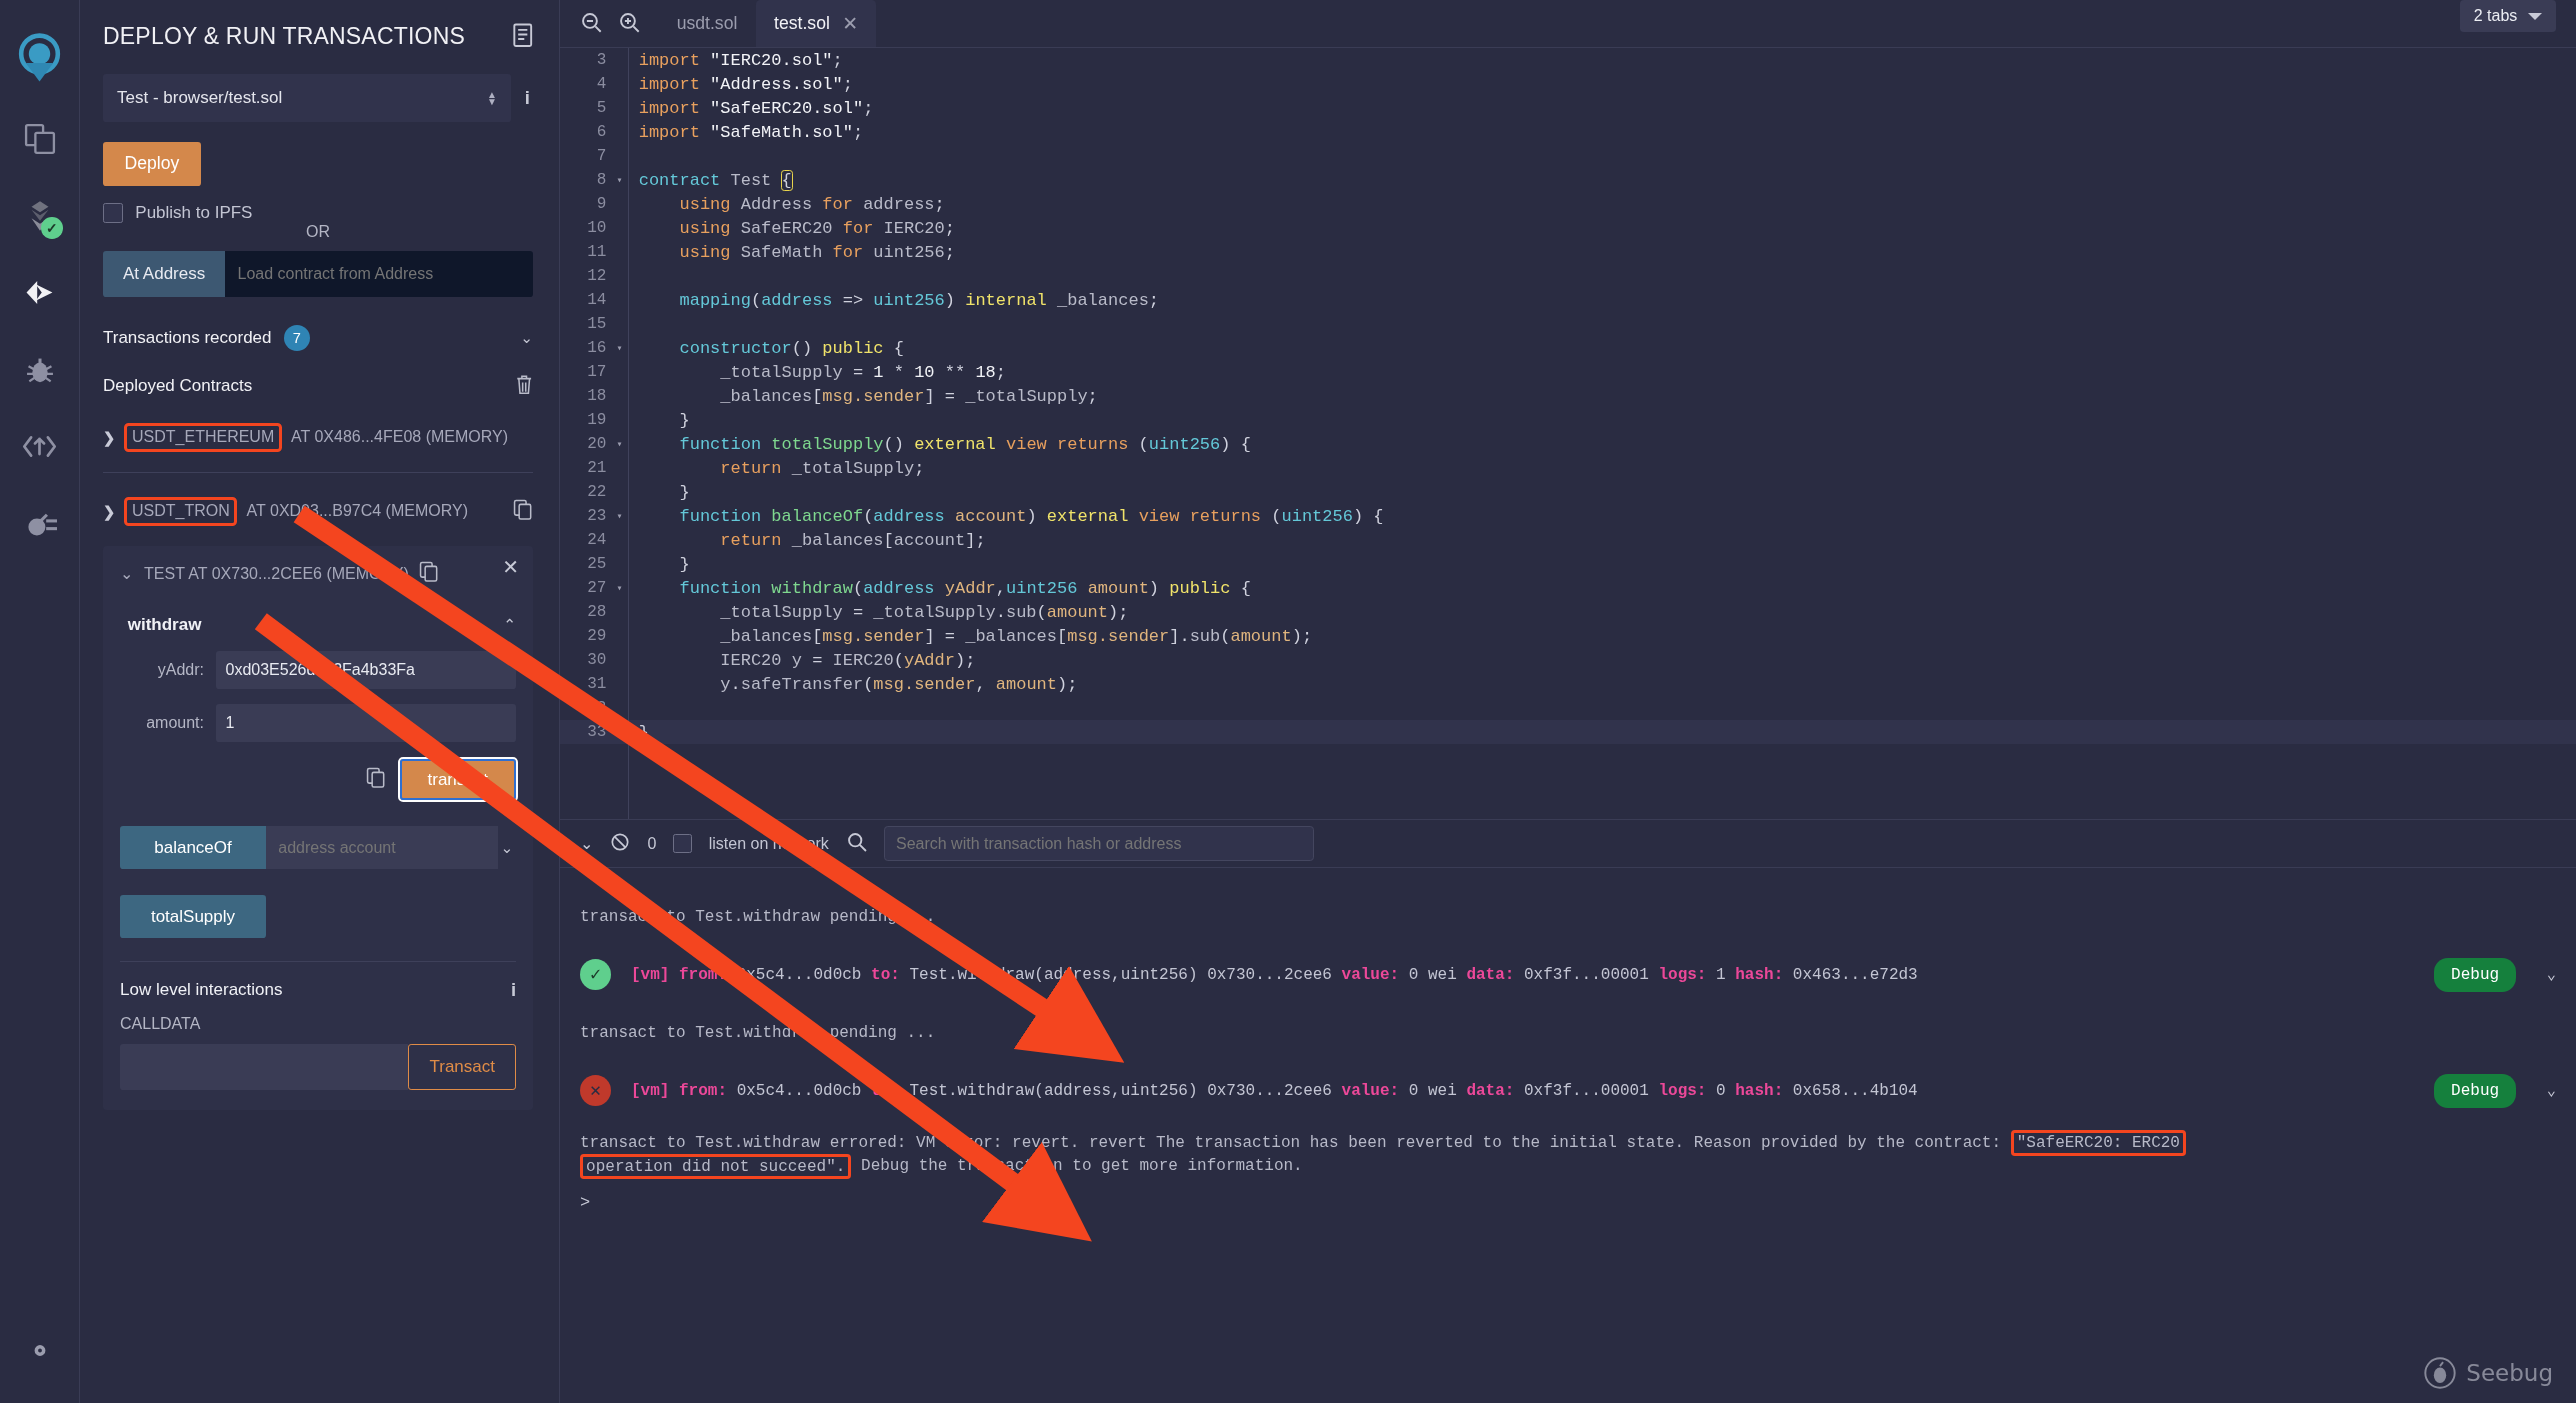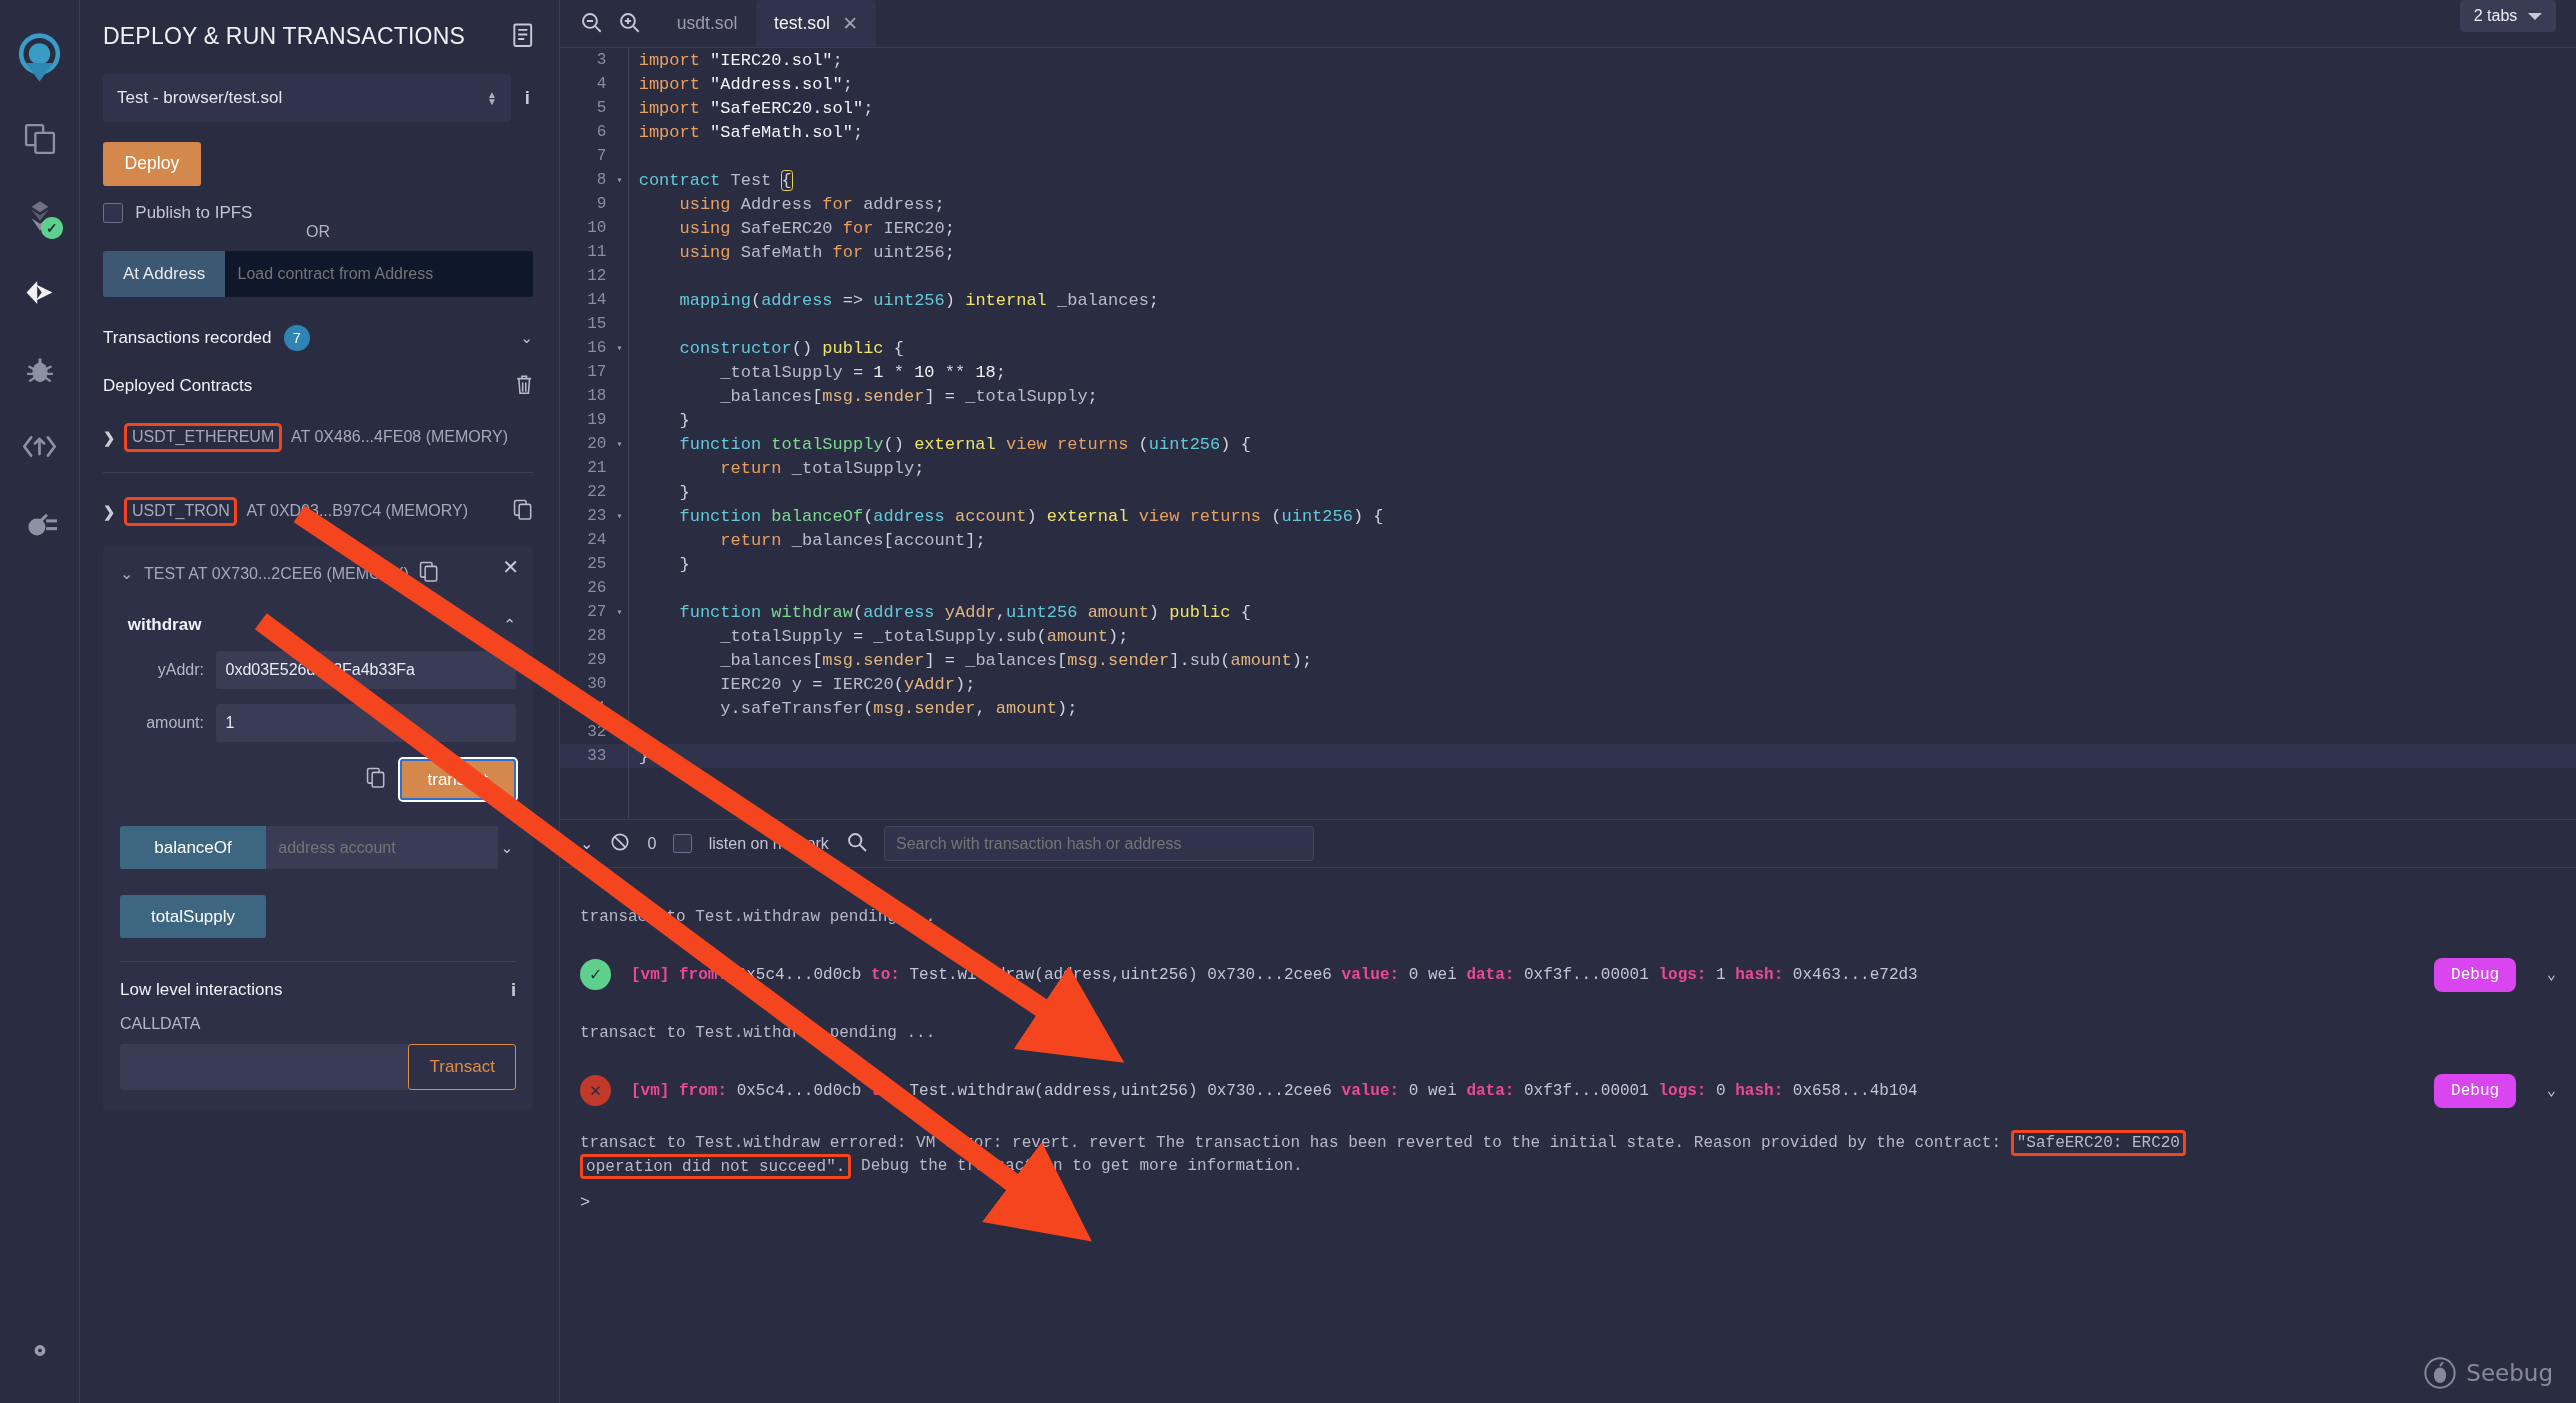--- a/index.html
+++ b/index.html
@@ -234,21 +234,21 @@
   .t-plain { padding: 17px 0 17px 20px; color: #b7b9c8; }
   .t-tx {
     display: flex; align-items: center; gap: 20px; padding: 15.3px 20px 15.3px 20px;
   }
   .t-ico { width: 31px; height: 31px; border-radius: 50%; display: flex; align-items: center; justify-content: center; font-size: 18.4px; font-weight: bold; flex: 0 0 31px;}
   .t-ico.ok { background: #5fcf8d; color: #1d3b2a; }
   .t-ico.err { background: #c0392b; color: #2a2c42; }
   .t-txt { flex: 1; color: #c3c5d3; white-space: nowrap; overflow: hidden; }
   .t-txt b { color: #ec4899; }
   .dbg-btn {
-    background: #d946ef; color: #fff; border: none; border-radius: 8px;
+    background: #15803d; color: #fff; border: none; border-radius: 14px;
     font-size: 16px; padding: 7.7px 17px; cursor: pointer; font-family: inherit;
   }
   .dbg-chev { color: #c7c9d6; font-size: 15.3px; padding-left: 10.7px; }
   .t-err { padding: 9.2px 20px 0 20px; line-height: 1.45; color: #b7b9c8; }
   .err-hl { border: 3.1px solid #f4451f; border-radius: 3.8px; padding: 0.8px 3.1px; }
   .t-prompt { padding: 14px 20px; color: #c7c9d6; font-size: 17px; }
 
   
   #overlay { position: absolute; inset: 0; pointer-events: none; }
 
@@ -514,21 +514,20 @@
           <div class="code-line"><span class="gutter">16</span><span class="fold">▾</span><span class="code-text">    <span class="k-type">constructor</span>() <span class="k-mod">public</span> {</span></div>
           <div class="code-line"><span class="gutter">17</span><span class="fold"></span><span class="code-text">        <span class="k-id">_totalSupply</span> = <span class="k-num">1</span> * <span class="k-num">10</span> ** <span class="k-num">18</span>;</span></div>
           <div class="code-line"><span class="gutter">18</span><span class="fold"></span><span class="code-text">        <span class="k-id">_balances</span>[<span class="k-member">msg.sender</span>] = <span class="k-id">_totalSupply</span>;</span></div>
           <div class="code-line"><span class="gutter">19</span><span class="fold"></span><span class="code-text">    }</span></div>
           <div class="code-line"><span class="gutter">20</span><span class="fold">▾</span><span class="code-text">    <span class="k-contract">function</span> <span class="k-fn">totalSupply</span>() <span class="k-mod">external</span> <span class="k-ret">view</span> <span class="k-ret">returns</span> (<span class="k-type">uint256</span>) {</span></div>
           <div class="code-line"><span class="gutter">21</span><span class="fold"></span><span class="code-text">        <span class="k-ret">return</span> <span class="k-id">_totalSupply</span>;</span></div>
           <div class="code-line"><span class="gutter">22</span><span class="fold"></span><span class="code-text">    }</span></div>
           <div class="code-line"><span class="gutter">23</span><span class="fold">▾</span><span class="code-text">    <span class="k-contract">function</span> <span class="k-fn">balanceOf</span>(<span class="k-type">address</span> <span class="k-param">account</span>) <span class="k-mod">external</span> <span class="k-ret">view</span> <span class="k-ret">returns</span> (<span class="k-type">uint256</span>) {</span></div>
           <div class="code-line"><span class="gutter">24</span><span class="fold"></span><span class="code-text">        <span class="k-ret">return</span> <span class="k-id">_balances</span>[<span class="k-id">account</span>];</span></div>
           <div class="code-line"><span class="gutter">25</span><span class="fold"></span><span class="code-text">    }</span></div>
-          <div class="code-line"><span class="gutter">26</span><span class="fold"></span><span class="code-text"></span></div>
           <div class="code-line"><span class="gutter">27</span><span class="fold">▾</span><span class="code-text">    <span class="k-contract">function</span> <span class="k-fn">withdraw</span>(<span class="k-type">address</span> <span class="k-param">yAddr</span>,<span class="k-type">uint256</span> <span class="k-param">amount</span>) <span class="k-mod">public</span> {</span></div>
           <div class="code-line"><span class="gutter">28</span><span class="fold"></span><span class="code-text">        <span class="k-id">_totalSupply</span> = <span class="k-id">_totalSupply</span>.<span class="k-id">sub</span>(<span class="k-param">amount</span>);</span></div>
           <div class="code-line"><span class="gutter">29</span><span class="fold"></span><span class="code-text">        <span class="k-id">_balances</span>[<span class="k-member">msg.sender</span>] = <span class="k-id">_balances</span>[<span class="k-member">msg.sender</span>].<span class="k-id">sub</span>(<span class="k-param">amount</span>);</span></div>
           <div class="code-line"><span class="gutter">30</span><span class="fold"></span><span class="code-text">        <span class="k-id">IERC20</span> <span class="k-id">y</span> = <span class="k-id">IERC20</span>(<span class="k-param">yAddr</span>);</span></div>
           <div class="code-line"><span class="gutter">31</span><span class="fold"></span><span class="code-text">        <span class="k-id">y</span>.<span class="k-id">safeTransfer</span>(<span class="k-member">msg.sender</span>, <span class="k-param">amount</span>);</span></div>
           <div class="code-line"><span class="gutter">32</span><span class="fold"></span><span class="code-text"></span></div>
           <div class="code-line active"><span class="gutter">33</span><span class="fold"></span><span class="code-text">}</span></div>
         </div>
     </div>
 

